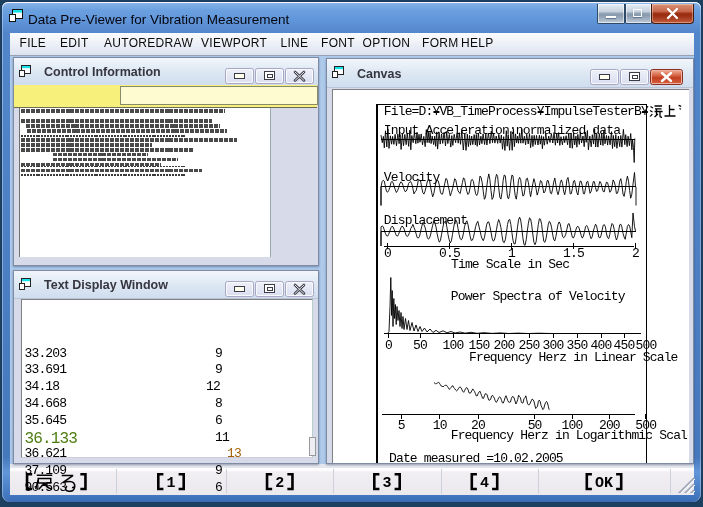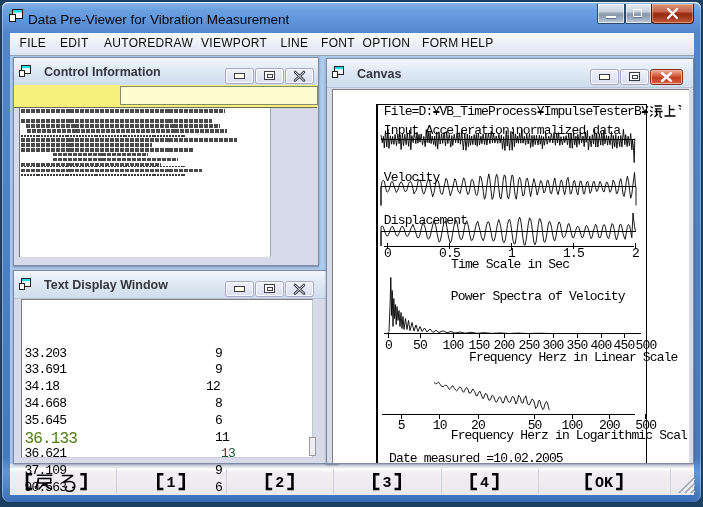--- a/index.html
+++ b/index.html
@@ -144,21 +144,21 @@
 <div class="abs" style="left:7px;top:85.1px;width:131px;height:3.5px;background:repeating-linear-gradient(90deg,rgba(28,28,28,0.8) 0px,rgba(28,28,28,0.8) 4.0px,rgba(255,255,255,0) 4.0px,rgba(255,255,255,0) 4.95px);"></div>
 <div class="abs" style="left:7px;top:90.0px;width:172px;height:3.5px;background:repeating-linear-gradient(90deg,rgba(28,28,28,0.8) 0px,rgba(28,28,28,0.8) 4.0px,rgba(255,255,255,0) 4.0px,rgba(255,255,255,0) 4.95px);"></div>
 <div class="abs" style="left:39px;top:94.80000000000001px;width:95px;height:3.5px;background:repeating-linear-gradient(90deg,rgba(28,28,28,0.8) 0px,rgba(28,28,28,0.8) 4.0px,rgba(255,255,255,0) 4.0px,rgba(255,255,255,0) 4.95px);"></div>
 <div class="abs" style="left:39px;top:99.69999999999999px;width:125px;height:3.5px;background:repeating-linear-gradient(90deg,rgba(28,28,28,0.8) 0px,rgba(28,28,28,0.8) 4.0px,rgba(255,255,255,0) 4.0px,rgba(255,255,255,0) 4.95px);"></div>
 <div class="abs" style="left:7px;top:104.6px;width:140px;height:3.5px;background:repeating-linear-gradient(90deg,rgba(28,28,28,0.8) 0px,rgba(28,28,28,0.8) 4.0px,rgba(255,255,255,0) 4.0px,rgba(255,255,255,0) 4.95px);"></div>
 <div class="abs" style="left:7px;top:107.80000000000001px;width:165px;height:1.3px;background:repeating-linear-gradient(90deg,#3b3b3b 0px,#3b3b3b 2px,rgba(255,255,255,0) 2px,rgba(255,255,255,0) 2.9px);"></div>
 <div class="abs" style="left:7px;top:110.80000000000001px;width:181px;height:3.5px;background:repeating-linear-gradient(90deg,rgba(28,28,28,0.8) 0px,rgba(28,28,28,0.8) 4.0px,rgba(255,255,255,0) 4.0px,rgba(255,255,255,0) 4.95px);"></div>
 <div class="abs" style="left:7px;top:116.4px;width:165px;height:1.3px;background:repeating-linear-gradient(90deg,#3b3b3b 0px,#3b3b3b 2px,rgba(255,255,255,0) 2px,rgba(255,255,255,0) 2.9px);"></div>
 
 </div>
-    <div class="childwin" style="left:11px;top:268px;width:304px;height:192px;padding-left:20px;">
+    <div class="childwin" style="left:11px;top:268px;width:304px;height:192px;">
 <div class="ctitle"></div>
 <svg class="abs" style="left:3.5px;top:5.5px" width="14" height="14" viewBox="0 0 14 14">
 <rect x="3.5" y="1.5" width="9" height="8" fill="#fff" stroke="#222"></rect>
 <rect x="4" y="2" width="8" height="2.2" fill="#16e0e8"></rect>
 <rect x="1.5" y="6.5" width="5" height="6" fill="#fff" stroke="#222"></rect>
 </svg>
 <div class="ctext" style="left:30px;">Text Display Window</div>
 <div class="cbtn" style="left:210.5px;top:9.5px;">
 <div class="abs" style="left:8.5px;top:4.5px;width:9px;height:3.5px;background:#ffffee;border:1px solid #3c3c48;"></div>
       </div>
@@ -179,21 +179,21 @@
       <span class="mono abs" style="left:201px;top:43.4px;font-size:13px;color:#000;">9</span>
 <span class="mono abs" style="left:10.5px;top:60.2px;font-size:13px;color:#000;">34.18</span>
       <span class="mono abs" style="left:192px;top:60.2px;font-size:13px;color:#000;">12</span>
 <span class="mono abs" style="left:10.5px;top:77.0px;font-size:13px;color:#000;">34.668</span>
       <span class="mono abs" style="left:201px;top:77.0px;font-size:13px;color:#000;">8</span>
 <span class="mono abs" style="left:10.5px;top:93.8px;font-size:13px;color:#000;">35.645</span>
       <span class="mono abs" style="left:201px;top:93.8px;font-size:13px;color:#000;">6</span>
 <span class="mono abs" style="left:10.5px;top:110.6px;font-size:16px;color:#4d7c0f;">36.133</span>
       <span class="mono abs" style="left:201px;top:110.6px;font-size:13px;color:#000;">11</span>
 <span class="mono abs" style="left:10.5px;top:127.4px;font-size:13px;color:#000;">36.621</span>
-      <span class="mono abs" style="left:207px;top:127.4px;font-size:13px;color:#14532d;">13</span>
+      <span class="mono abs" style="left:213px;top:127.4px;font-size:13px;color:#a16207;">13</span>
 <span class="mono abs" style="left:10.5px;top:144.2px;font-size:13px;color:#000;">37.109</span>
       <span class="mono abs" style="left:201px;top:144.2px;font-size:13px;color:#000;">9</span>
 <span class="mono abs" style="left:10.5px;top:161.0px;font-size:13px;color:#000;">90.563</span>
       <span class="mono abs" style="left:201px;top:161.0px;font-size:13px;color:#000;">6</span>
 
 <div class="abs" style="left:295px;top:166px;width:5px;height:17px;background:#eceef4;border:1px solid #999;"></div>
 </div>
     <div class="childwin" style="left:324px;top:56px;width:366px;height:404px;">
 <div class="ctitle" style="height:28px;"></div>
 <svg class="abs" style="left:3.5px;top:5.5px" width="14" height="14" viewBox="0 0 14 14">

